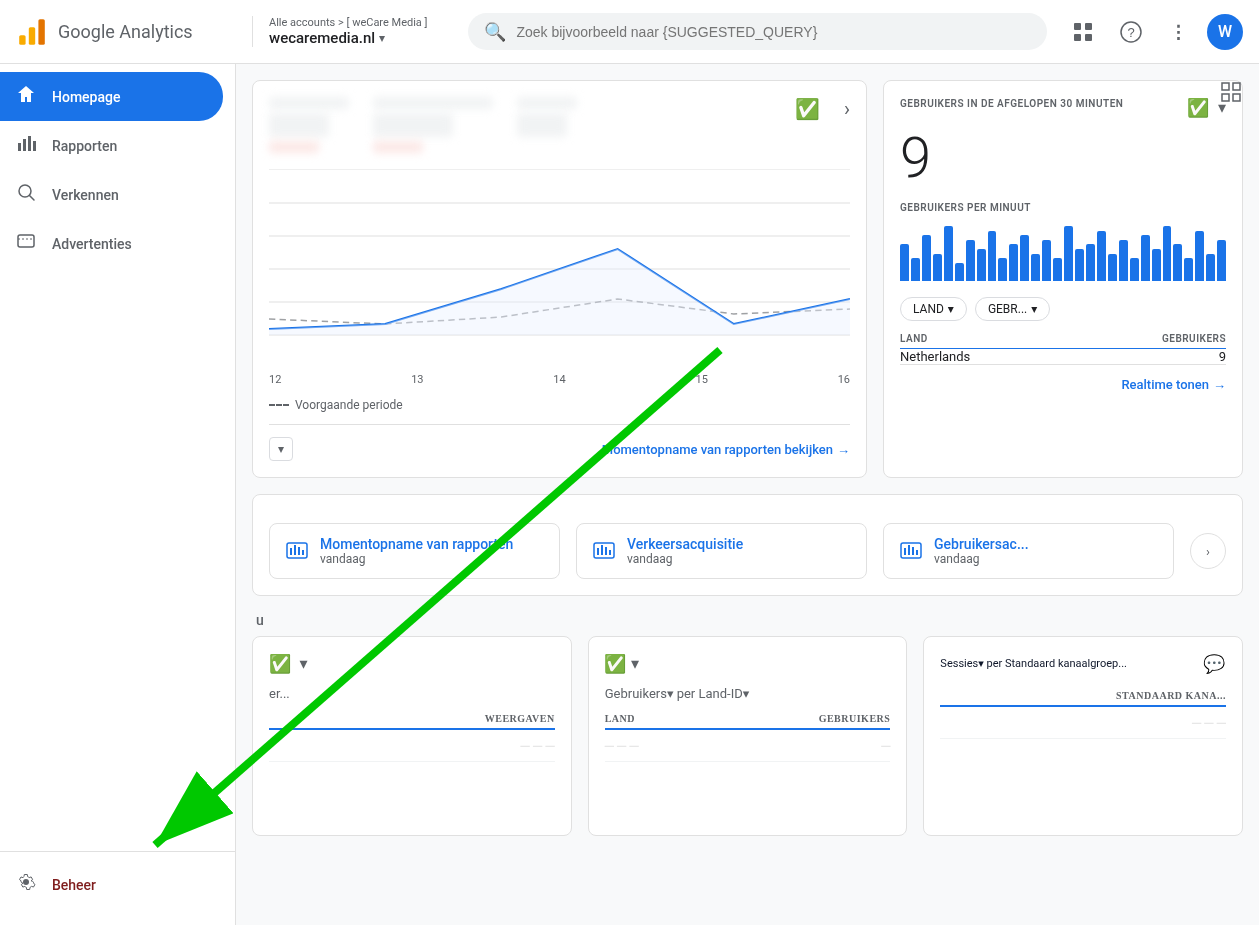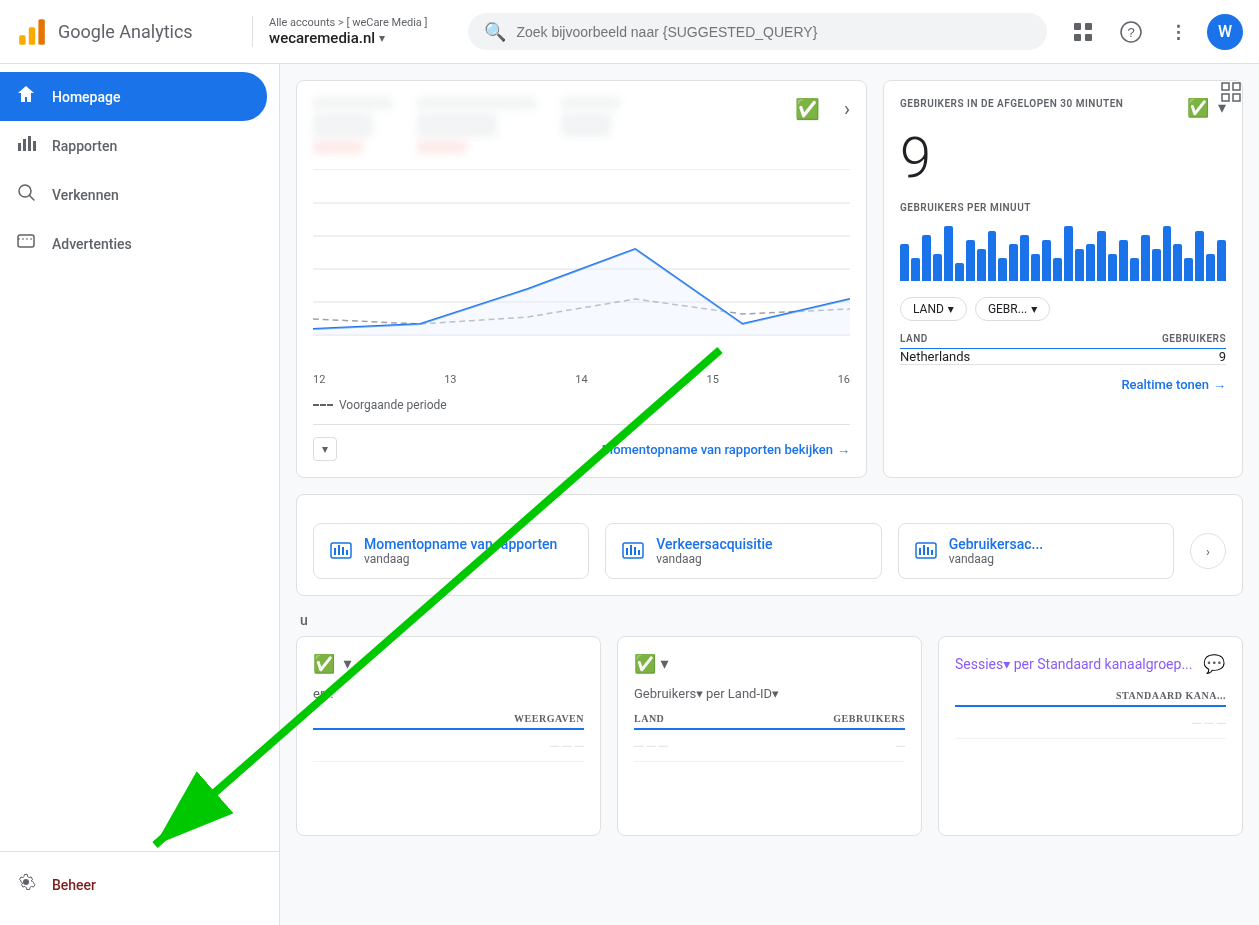--- a/index.html
+++ b/index.html
@@ -111,21 +111,21 @@
 
     
     .layout {
       display: flex;
       margin-top: 64px;
       height: calc(925px - 64px);
     }
 
     
     .sidebar {
-      width: 280px;
+      width: 236px;
       background: #fff;
       border-right: 1px solid #e0e0e0;
       display: flex;
       flex-direction: column;
       padding: 8px 0;
       flex-shrink: 0;
       height: 100%;
     }
     .sidebar-item {
       display: flex;
@@ -857,21 +857,21 @@
             <tr>
               <td style="color:#e0e0e0;">─ ─ ─</td>
               <td style="color:#e0e0e0;">─</td>
             </tr>
           </tbody>
         </table>
       </div>
 
       <div class="bottom-card">
         <div class="bottom-card-header">
-          <div style="font-size:14px;color:#8b5cf6;">Sessies▾ per Standaard kanaalgroep...</div>
+          <div style="font-size:11px;color:#0f172a;">Sessies▾ per Standaard kanaalgroep...</div>
           <div style="display:flex;align-items:center;gap:4px;">
             <span style="font-size:18px;color:#5f6368;cursor:pointer;">💬</span>
           </div>
         </div>
         <table class="bc-table">
           <thead>
             <tr>
               <th>STANDAARD KANA...</th>
             </tr>
           </thead>

